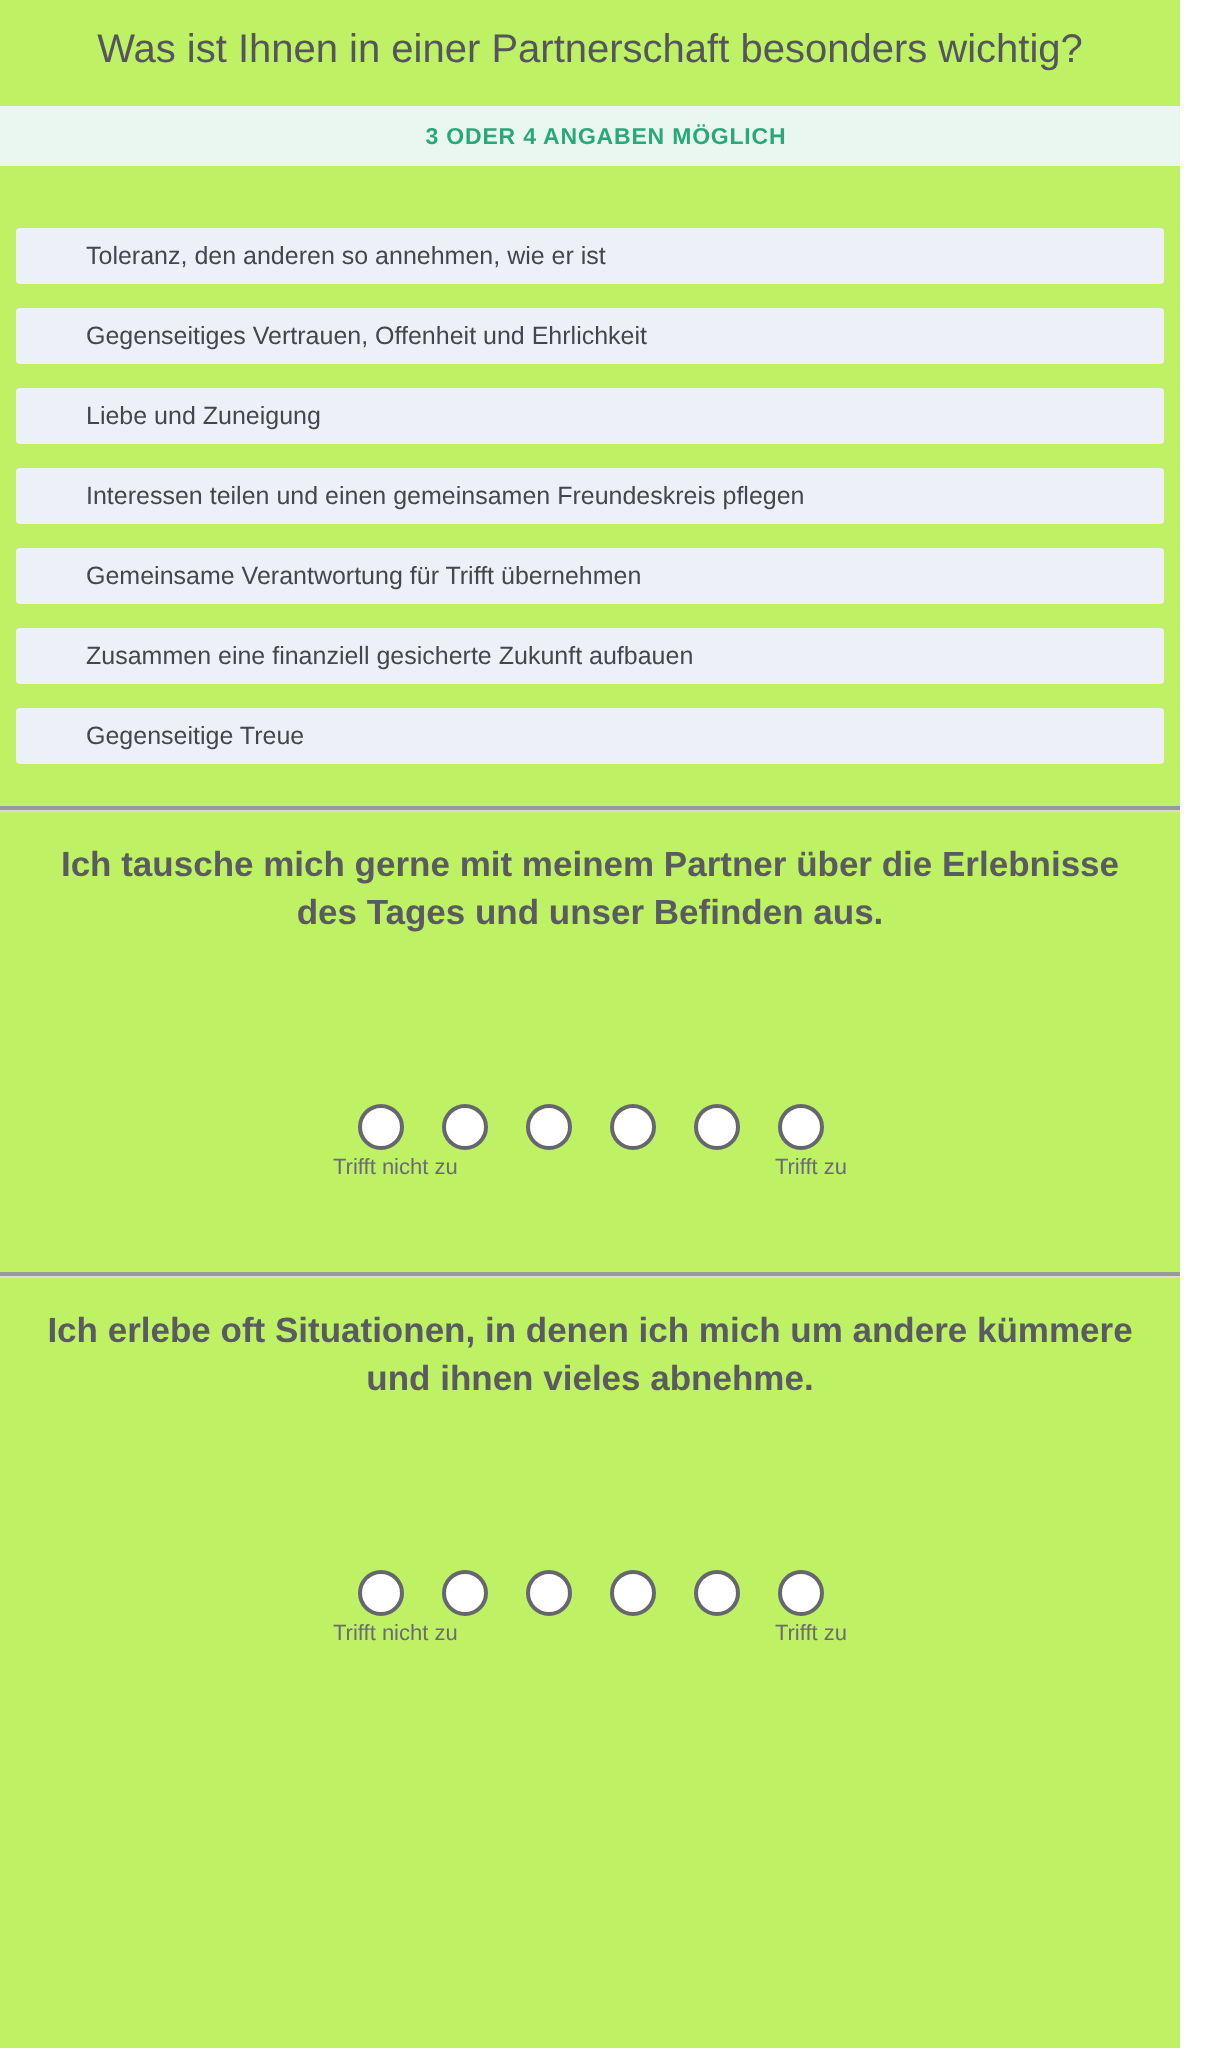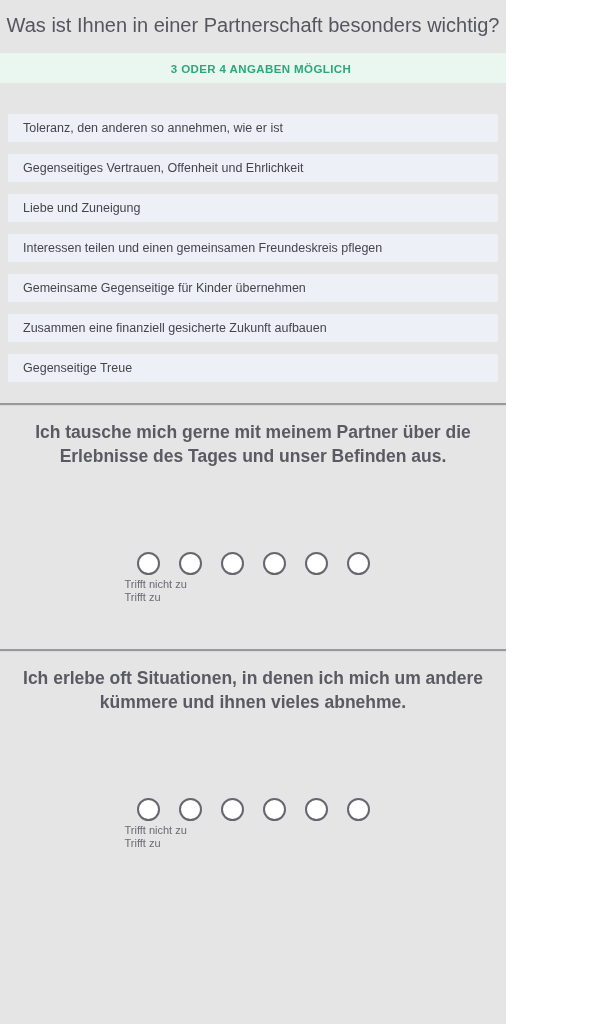--- a/index.html
+++ b/index.html
@@ -2,21 +2,21 @@
 <html lang="de" style="--accent: #2aa87c; --banner-bg: #eaf7f1; --option-bg: #eef0f8; --divider: #98989f;"><head>
 <meta charset="utf-8">
 <style>
   * { margin:0; padding:0; box-sizing:border-box; }
   html,body { background:#ffffff; }
   body {
     font-family:"Liberation Sans","DejaVu Sans",sans-serif;
     width:615px; min-height:1024px; margin:0 auto;
     -webkit-font-smoothing:antialiased;
   }
-  .page { width:506px; min-height:1024px; background:#e5e5e5; overflow:hidden; }
+  .page { width:590px; min-height:1024px; background:#bef264; overflow:hidden; }
 
   .q-title {
     font-size:20px; font-weight:400; color:#55555e;
     text-align:center; line-height:25px; padding-top:13px;
   }
   .hint-banner {
     margin-top:15px; height:30px;
     background:var(--banner-bg,#eaf7f1);
     border-top:1px solid #f1f1f1;
     display:flex; align-items:center; justify-content:center;
@@ -25,41 +25,42 @@
   }
   .options { margin:31px 8px 0 8px; }
   .option {
     background:var(--option-bg,#eef0f8);
     border-radius:2px; margin-bottom:12px;
     padding:7px 15px; cursor:pointer;
   }
   .option-label {
     font-size:12.5px; line-height:14px; color:#45454e;
     display:block;
+    margin-left:20px;
   }
   .divider {
     height:3px; background:var(--divider,#98989f);
     border-bottom:1px solid #d9d9dc;
     margin-top:21px;
   }
   .divider.d2 { margin-top:45px; }
   .statement {
     font-size:17.5px; color:#5a5a62; text-align:center;
     line-height:23.5px; margin:15px 22px 0 22px; font-weight:700;
   }
   .scale { margin-top:84px; }
   .scale-row { display:flex; justify-content:center; gap:19px; }
   .scale-radio {
     width:23px; height:23px; border:2px solid #66666e;
     border-radius:50%; background:#fff; cursor:pointer; display:block;
   }
   .scale-labels {
     width:257px; margin:3px auto 0 auto;
     display:flex; justify-content:space-between;
-    font-size:11px; color:#6b6b73; line-height:13px;flex-direction:column;
+    font-size:11px; color:#6b6b73; line-height:13px;
   }
   .bottom-pad { height:26px; }
 </style>
 </head>
 <body>
 
 <div class="page">
 
   <section>
     <h1 class="q-title">Was ist Ihnen in einer Partnerschaft besonders wichtig?</h1>
@@ -80,21 +81,21 @@
           <span class="option-label">Liebe und Zuneigung</span>
         </div>
 
 
         <div class="option">
           <span class="option-label">Interessen teilen und einen gemeinsamen Freundeskreis pflegen</span>
         </div>
 
 
         <div class="option">
-          <span class="option-label">Gemeinsame Gegenseitige für Kinder übernehmen</span>
+          <span class="option-label">Gemeinsame Verantwortung für Trifft übernehmen</span>
         </div>
 
 
         <div class="option">
           <span class="option-label">Zusammen eine finanziell gesicherte Zukunft aufbauen</span>
         </div>
 
         <div class="option">
           <span class="option-label">Gegenseitige Treue</span>
         </div>

